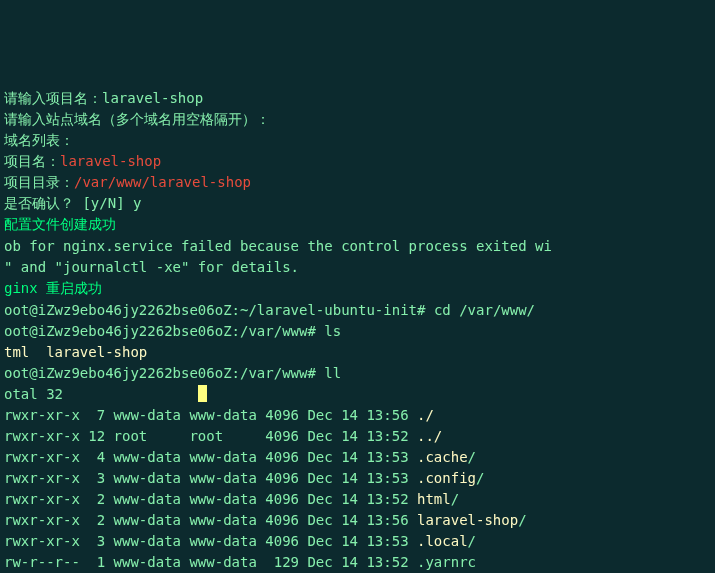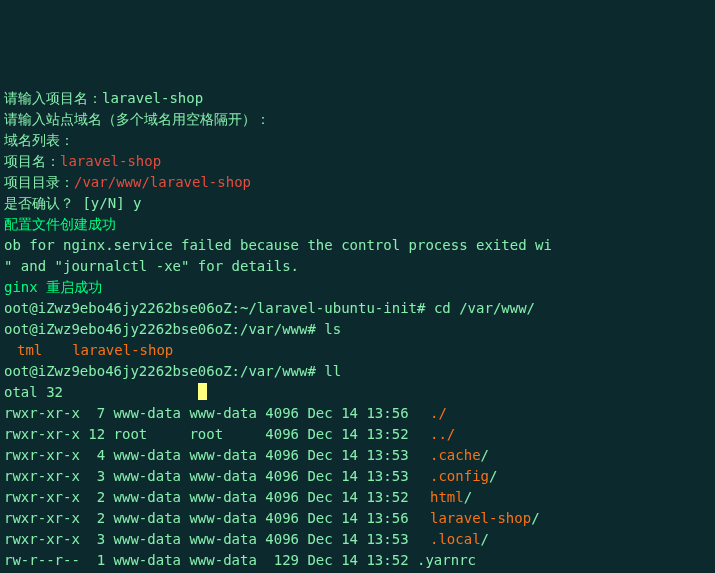--- a/index.html
+++ b/index.html
@@ -17,22 +17,22 @@
       width: 715px;
       height: 573px;
       overflow: hidden;
       white-space: pre;
     }
     .line {
       display: block;
       white-space: pre;
     }
     .red { color: #e74c3c; }
-    .green { color: #00ff7f; }
-    .cyan { color: #f97316; margin-left: 13px; }
+    .green { color: #00ff7f; font-family: Liberation Mono, monospace; }
+    .cyan { color: #fef9c3; }
     .white { color: #86efac; }
     .cursor {
       display: inline-block;
       background: #ffff80;
       width: 9px;
       height: 17px;
       vertical-align: text-bottom;
     }
   </style>
 </head>

